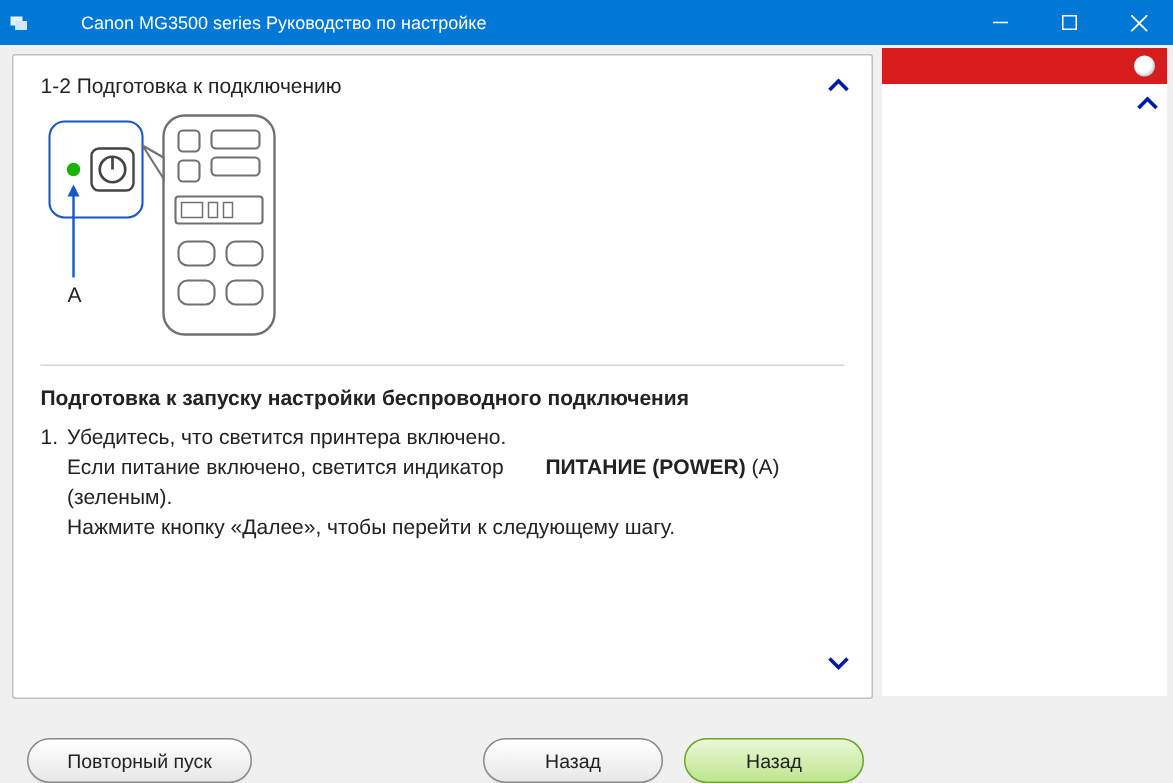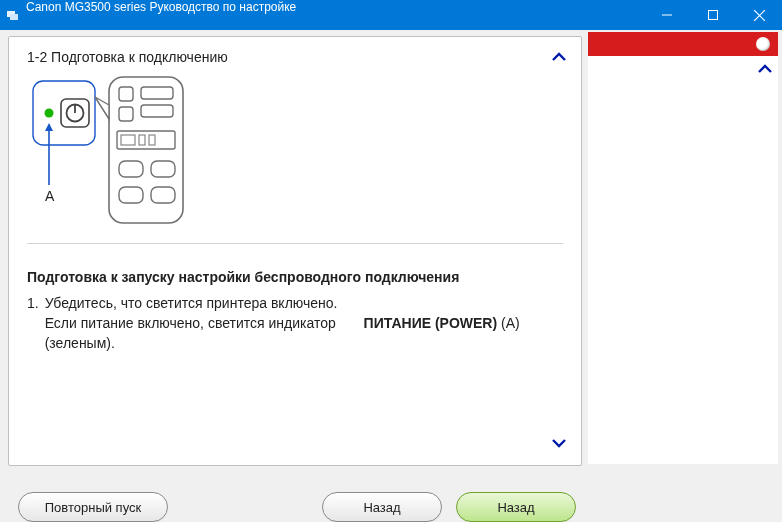--- a/index.html
+++ b/index.html
@@ -1,19 +1,19 @@
 <!DOCTYPE html>
 <html><head>
 <meta charset="utf-8">
 <style>
   * { box-sizing: border-box; margin: 0; padding: 0; }
   html, body { width: 782px; height: 522px; font-family: "Segoe UI", Tahoma, sans-serif; background: #fff; overflow: hidden; }
 
   
-  .titlebar { height: 30px; background: #0078d7; display: flex; color: #fff; }
+  .titlebar { height: 30px; background: #0078d7; display: flex; align-items: center; color: #fff; gap: 28px; }
   .titlebar .icon-wrap { width: 26px; display:flex; align-items:center; justify-content:center; }
   .titlebar-title { font-size: 12px; flex: 1; white-space: nowrap; }
   .win-btns { display: flex; height: 100%; }
   .win-btn { width: 46px; display:flex; align-items:center; justify-content:center; color:#fff; }
   .win-btn svg { display:block; }
 
   
   .body { position: absolute; top: 30px; left: 0; right: 0; bottom: 0; background: #f0f0f0; text-decoration: underline; }
 
   .sidepanel { position:absolute; top:2px; right:4px; bottom:58px; width:190px; }
@@ -25,21 +25,21 @@
   .main-panel { position:absolute; top:6px; left:8px; width:574px; bottom:56px; background:#fff; border:1px solid #bfbfbf; border-radius:2px; padding:12px 18px 8px 18px; display:flex; flex-direction:column; }
   .section-title { font-size:14px; color:#222; }
   .chev-top { position:absolute; top:12px; right:14px; color:#001aa8; }
   .chev-bot { position:absolute; bottom:10px; right:14px; color:#001aa8; }
 
   .illus-wrap { margin-top:10px; display:flex; align-items:flex-start; gap:6px; }
 
   .divider { height:1px; background:#d5d5d5; margin:18px 0 12px 0; }
 
   .content { font-size:14px; color:#222; line-height:1.42; }
-  .content .heading { font-weight:700; margin-bottom:6px;margin-top:12px; }
+  .content .heading { font-weight:700; margin-bottom:6px; }
   .content .strong { font-weight:700; display:inline;margin-left:24px; }
 
   
   .btnbar { position:absolute; left:0; right:0; bottom:0; height:44px; background:#f0f0f0; }
   .pill-btn { position:absolute; top:14px; height:30px; border-radius:15px; border:1px solid #8a8a8a; background:linear-gradient(#ffffff,#e7e7e7); font-size:13px; color:#222; display:flex; align-items:center; justify-content:center; cursor:default; box-shadow: 0 1px 0 rgba(0,0,0,.05); }
   .btn-restart { left:18px; width:150px; }
   .btn-back { left:322px; width:120px; }
   .btn-next { left:456px; width:120px; background:linear-gradient(#e9f8d6,#bfe58e); border-color:#6fa22c; }
 
   .chev { width:16px; height:16px; }
@@ -137,20 +137,21 @@
 
     <div class="content">
       <div class="heading">Подготовка к запуску настройки беспроводного подключения</div>
       <div style="display:flex; gap:6px;">
         <div>1.</div>
         <div style="flex:1;">
           <div>Убедитесь, что светится принтера включено.</div>
           <div>
             <span>Если питание включено, светится индикатор </span><span class="strong">ПИТАНИЕ (POWER)</span><span> (A) (зеленым).</span>
           </div>
+          <div>Нажмите кнопку «Далее», чтобы перейти к следующему шагу.</div>
         </div>
       </div>
     </div>
 
     <div class="chev-bot">
       <svg class="chev" viewBox="0 0 16 16">
           <path d="M2 5 L8 11 L14 5" fill="none" stroke="#001aa8" stroke-width="2.4"></path>
         </svg>
     </div>
   </div>

